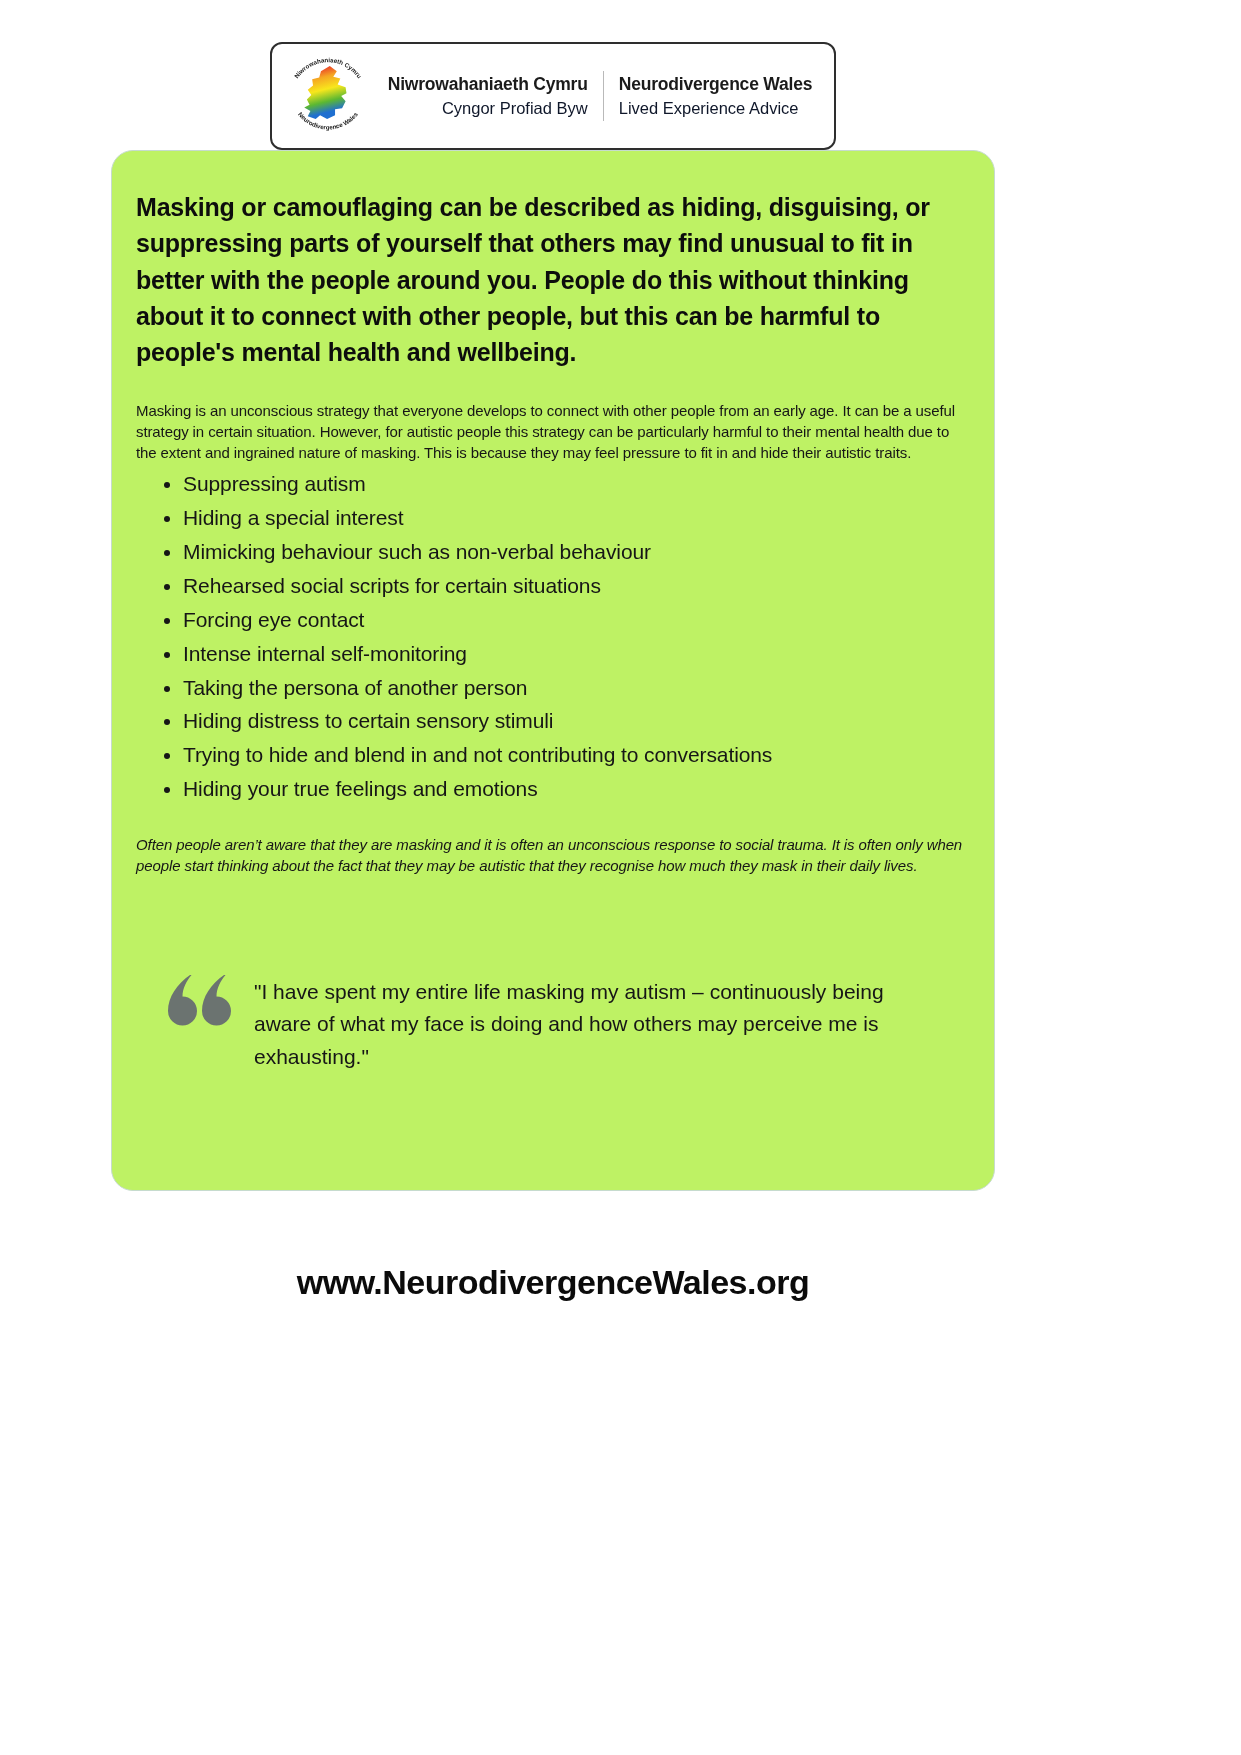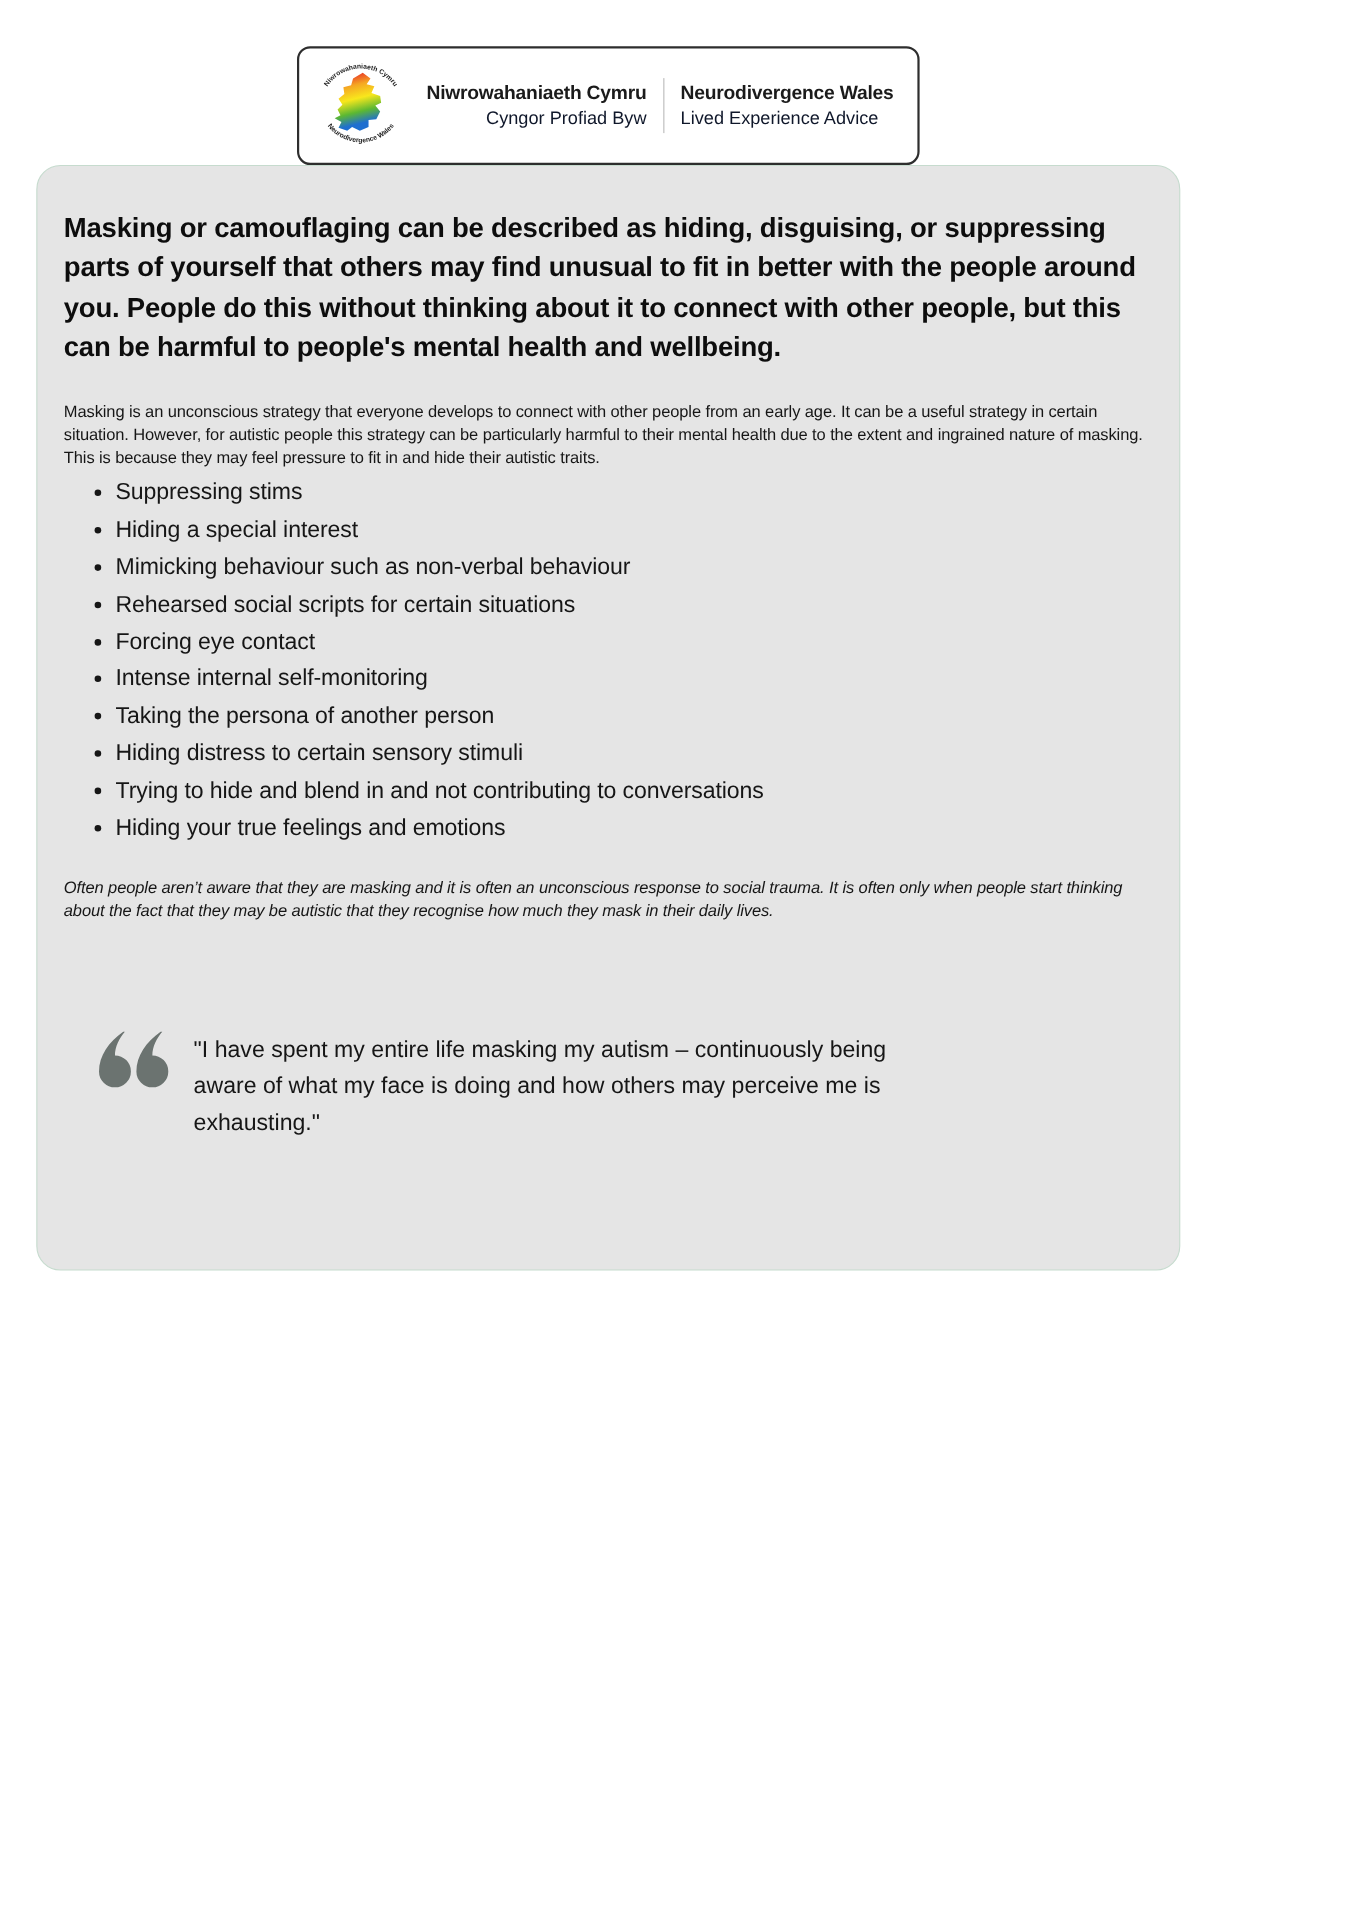--- a/index.html
+++ b/index.html
@@ -36,23 +36,23 @@
     text-align: center;
     font-size: 64px;
     font-weight: bold;
     letter-spacing: -1px;
     margin: 42px 0 34px;
     color: #0b0b0b;
   }
 
   
   .panel {
-    width: 1040px;
+    width: 884px;
     margin: 0 auto;
-    background: #e5e5e5;
+    background: #bef264;
     border: 1px solid #c6dbce;
     border-radius: 22px;
     padding: 38px 24px 96px;
   }
   .intro-bold {
     font-weight: bold;
     font-size: 25px;
     line-height: 1.45;
     letter-spacing: -0.2px;
     margin: 0 0 30px;
@@ -146,21 +146,21 @@
     </div>
   </div>
 
 
   <div class="panel">
     <p class="intro-bold">Masking or camouflaging can be described as hiding, disguising, or suppressing parts of yourself that others may find unusual to fit in better with the people around you. People do this without thinking about it to connect with other people, but this can be harmful to people's mental health and wellbeing.</p>
 
     <p class="body-para">Masking is an unconscious strategy that everyone develops to connect with other people from an early age. It can be a useful strategy in certain situation. However, for autistic people this strategy can be particularly harmful to their mental health due to the extent and ingrained nature of masking. This is because they may feel pressure to fit in and hide their autistic traits.</p>
 
     <ul class="bullet-list">
-        <li>Suppressing stims</li>
+        <li>Suppressing autism</li>
         <li>Hiding a special interest</li>
         <li>Mimicking behaviour such as non-verbal behaviour</li>
         <li>Rehearsed social scripts for certain situations</li>
         <li>Forcing eye contact</li>
         <li>Intense internal self-monitoring</li>
         <li>Taking the persona of another person</li>
         <li>Hiding distress to certain sensory stimuli</li>
         <li>Trying to hide and blend in and not contributing to conversations</li>
         <li>Hiding your true feelings and emotions</li>
       </ul>
@@ -173,14 +173,15 @@
           <g fill="#6b7370">
             <path d="M24,1 C11,10 2,23 2,37 a14.5,14.5 0 1 0 14.5,-14.5 c0,-8 4,-15.5 9,-21.5 z"></path>
             <path d="M58,1 C45,10 36,23 36,37 a14.5,14.5 0 1 0 14.5,-14.5 c0,-8 4,-15.5 9,-21.5 z"></path>
           </g>
         </svg>
       </span>
       <p class="quote-text">"I have spent my entire life masking my autism – continuously being aware of what my face is doing and how others may perceive me is exhausting."</p>
     </div>
   </div>
 
+  <div class="footer-url">www.NeurodivergenceWales.org</div>
 
 </div>
 
 </body></html>

